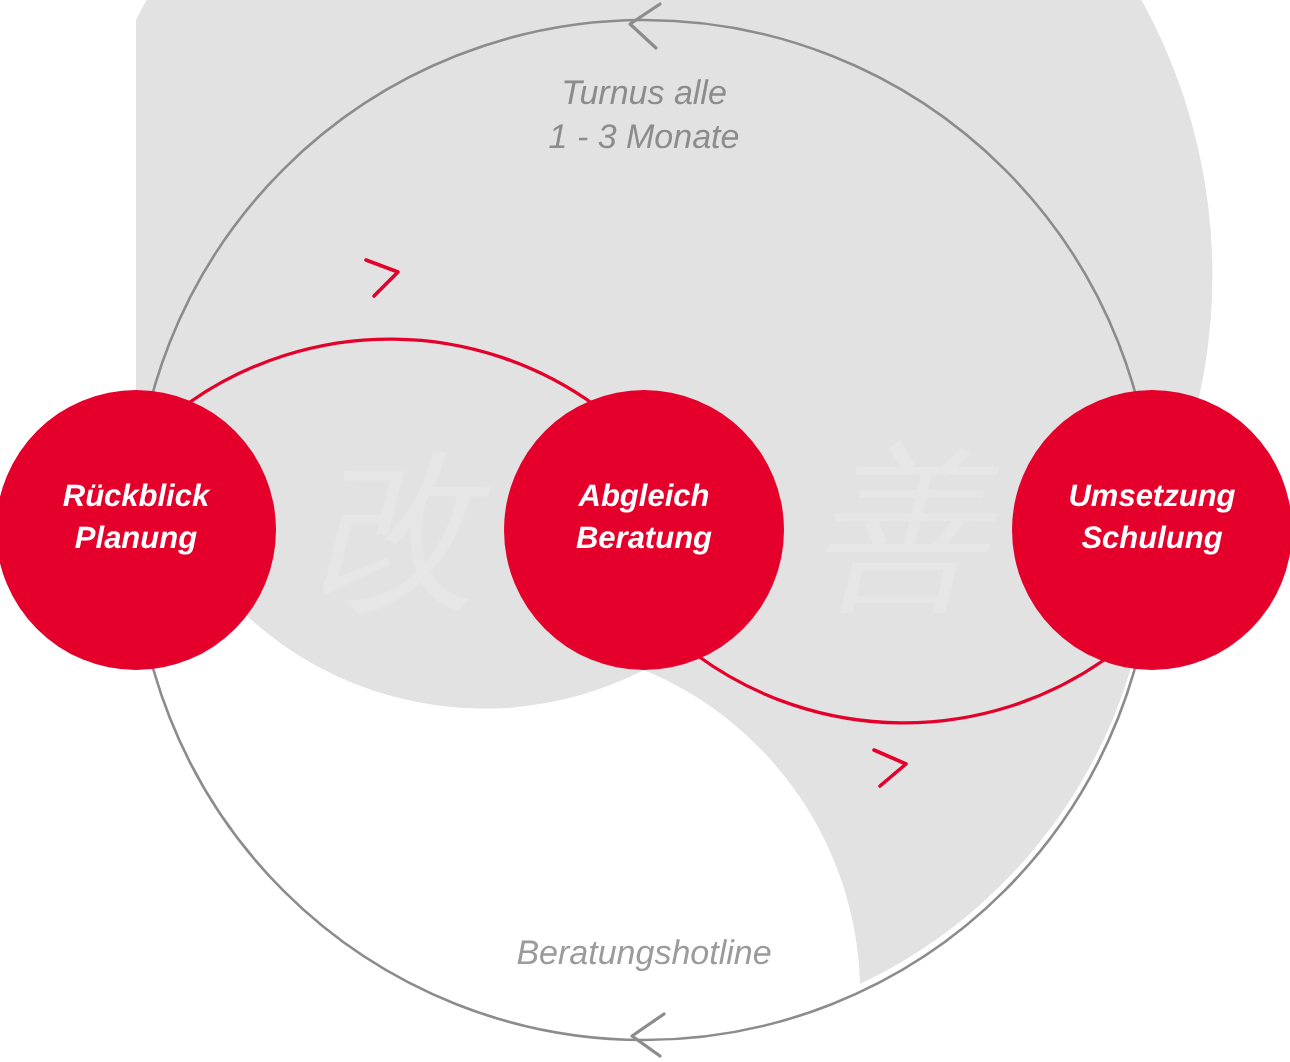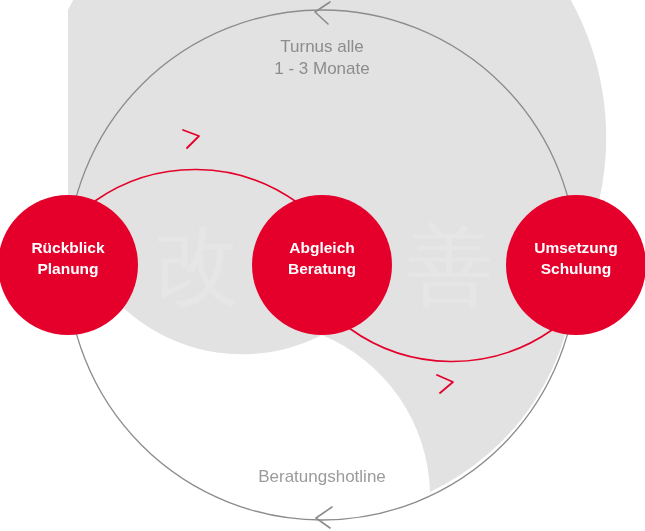--- a/index.html
+++ b/index.html
@@ -11,20 +11,21 @@
     width: 645px;
     height: 531px;
     overflow: hidden;
     font-family: "Liberation Sans", sans-serif;
   }
   #diagram-root {
     position: relative;
     width: 645px;
     height: 378px;
     background: #ffffff;
+    font-style: italic;
   }
   svg.canvas {
     position: absolute;
     top: 0;
     left: 0;
     width: 645px;
     height: 531px;
     display: block;
   }
   .kanji {

